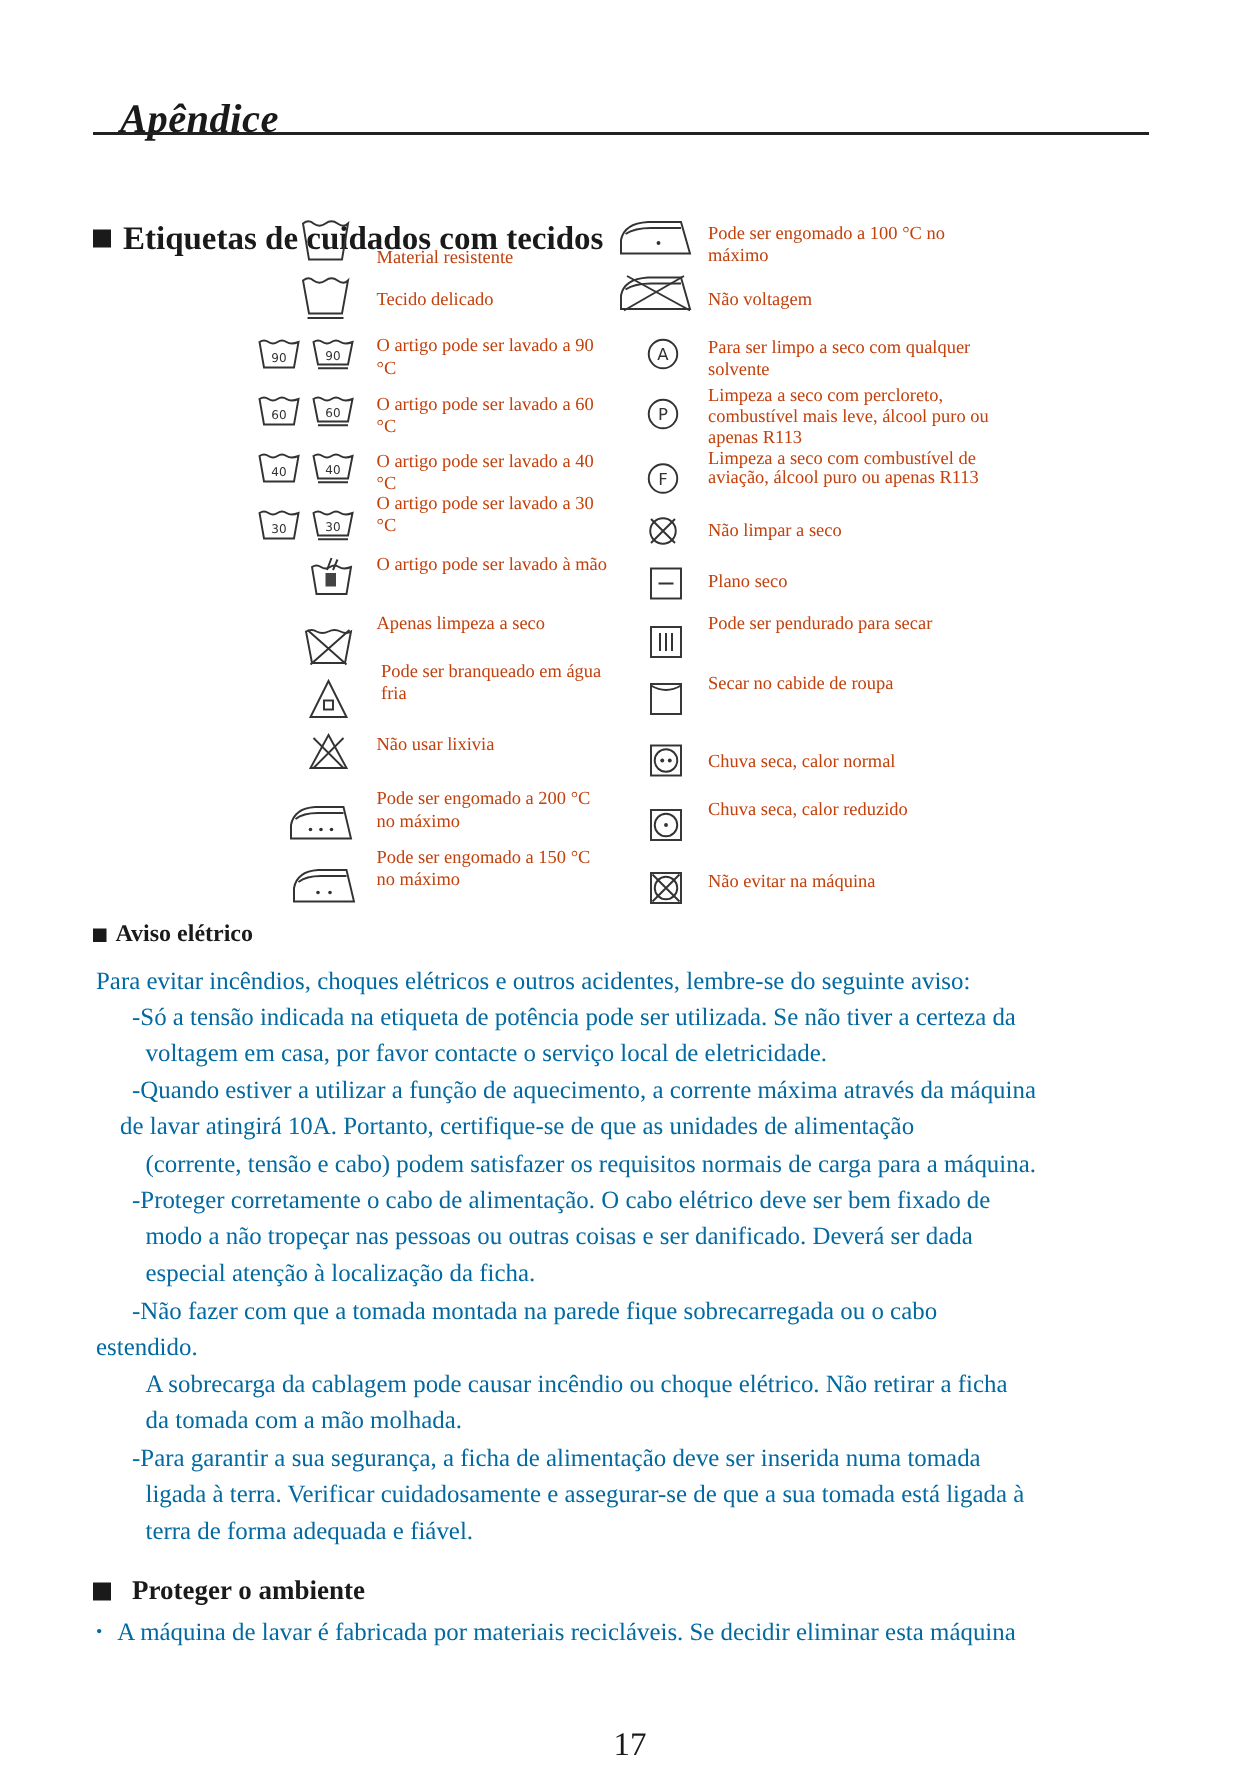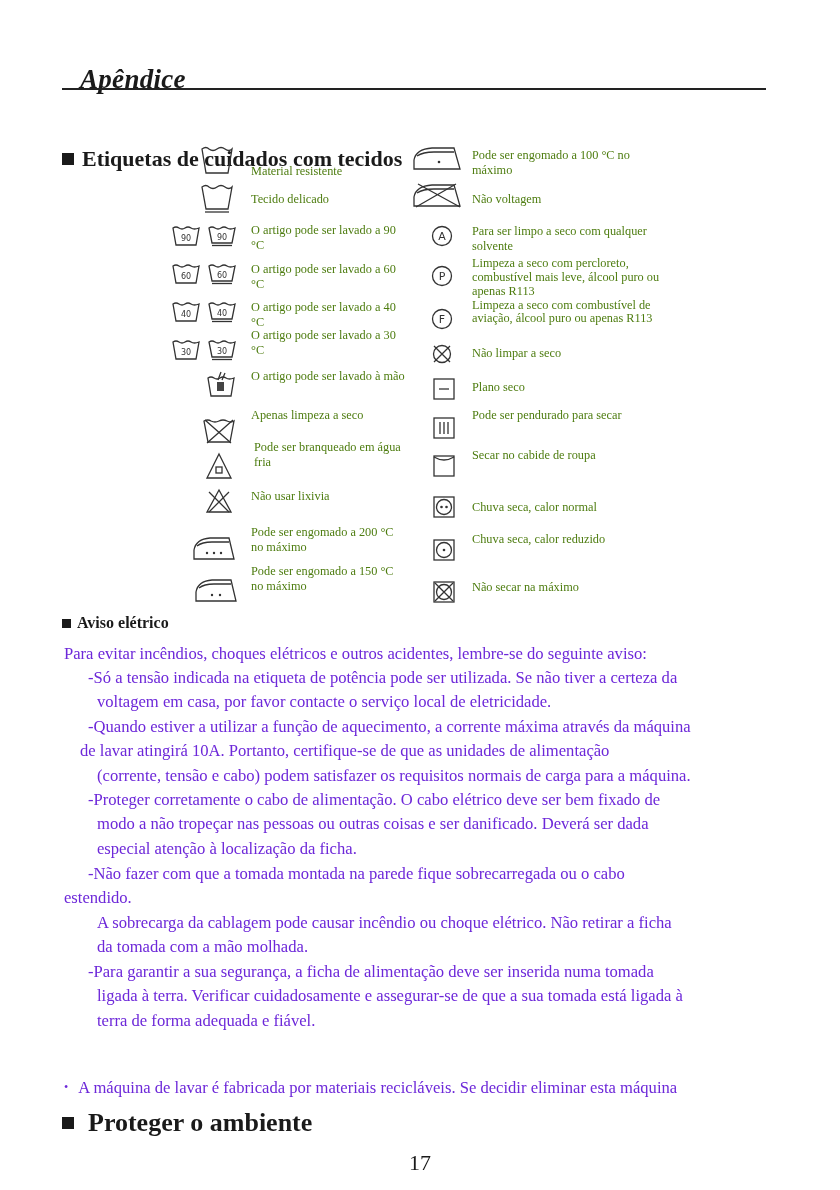--- a/index.html
+++ b/index.html
@@ -7,28 +7,28 @@
          font-family: "Liberation Serif", "DejaVu Serif", serif; color: #1a1a1a; }
   .page-title { position: absolute; left: 70px; top: 54px; font-size: 27px; font-weight: bold;
                 font-style: italic; margin: 10px; letter-spacing: 0.3px; }
   .title-rule { position: absolute; left: 62px; top: 88px; width: 704px; height: 1.5px; background: #222; }
   .section-h { position: absolute; left: 62px; font-weight: bold; margin: 0; display: flex; align-items: center; }
   .sq { display: inline-block; background: #1a1a1a; margin-right: 8px; }
   .h-care { top: 101px; font-size: 22px; margin-top: 45px; }
   .h-care .sq { width: 12px; height: 12px; }
   .h-elec { top: 614px; font-size: 16px; }
   .h-elec .sq { width: 9px; height: 9px; margin-right: 6px; }
-  .h-env { top: 1108px; font-size: 26px; }
+  .h-env { top: 1050px; font-size: 18px; }
   .h-env .sq { width: 12px; height: 12px; margin-right: 14px; }
   .care-icon { position: absolute; }
-  .care-label { position: absolute; font-size: 12.3px; line-height: 14.5px; color: #4d7c0f; }
+  .care-label { position: absolute; font-size: 12.3px; line-height: 14.5px; color: #c2410c; }
   svg { display: block; }
   .stroke { fill: none; stroke: #333; stroke-width: 1.3; }
 
-  .body-text { position: absolute; font-size: 16.6px; line-height: 24.3px; color: #6d28d9; text-align: center; }
+  .body-text { position: absolute; font-size: 16.6px; line-height: 24.3px; color: #0369a1; text-align: center; }
   .bullet-line { white-space: nowrap; }
   .page-number { position: absolute; left: 0; width: 840px; text-align: center; top: 1150px; font-size: 22px; }
 </style>
 </head>
 <body>
 
 <h1 class="page-title" data-bind="page.title">Apêndice</h1>
 <div class="title-rule"></div>
 
 <h2 class="section-h h-care">
@@ -242,21 +242,21 @@
 </div>
 <div class="care-label" style="left:472px;top:532px" data-bind="care_section.right_column.10.label">Chuva seca, calor reduzido</div>
 
 <div class="care-icon" style="left:433px;top:581px">
   <svg width="22" height="22" viewBox="0 0 22 22">
       <rect class="stroke" x="1" y="1" width="20" height="20"></rect>
       <circle class="stroke" cx="11" cy="11" r="7.5"></circle>
       <path class="stroke" d="M2 2 L20 20 M20 2 L2 20"></path>
     </svg>
 </div>
-<div class="care-label" style="left:472px;top:580px" data-bind="care_section.right_column.11.label">Não secar na máximo</div>
+<div class="care-label" style="left:472px;top:580px" data-bind="care_section.right_column.11.label">Não evitar na máquina</div>
 
 <h3 class="section-h h-elec">
   <span class="sq"></span>
   <span data-bind="electrical_section.heading">Aviso elétrico</span>
 </h3>
 
 <div class="body-text" style="left:64px;top:642px" data-bind="electrical_section.lines.0">Para evitar incêndios, choques elétricos e outros acidentes, lembre-se do seguinte aviso:</div>
 <div class="body-text" style="left:88px;top:666px" data-bind="electrical_section.lines.1">-Só a tensão indicada na etiqueta de potência pode ser utilizada. Se não tiver a certeza da</div>
 <div class="body-text" style="left:97px;top:690px" data-bind="electrical_section.lines.2">voltagem em casa, por favor contacte o serviço local de eletricidade.</div>
 <div class="body-text" style="left:88px;top:715px" data-bind="electrical_section.lines.3">-Quando estiver a utilizar a função de aquecimento, a corrente máxima através da máquina</div>

